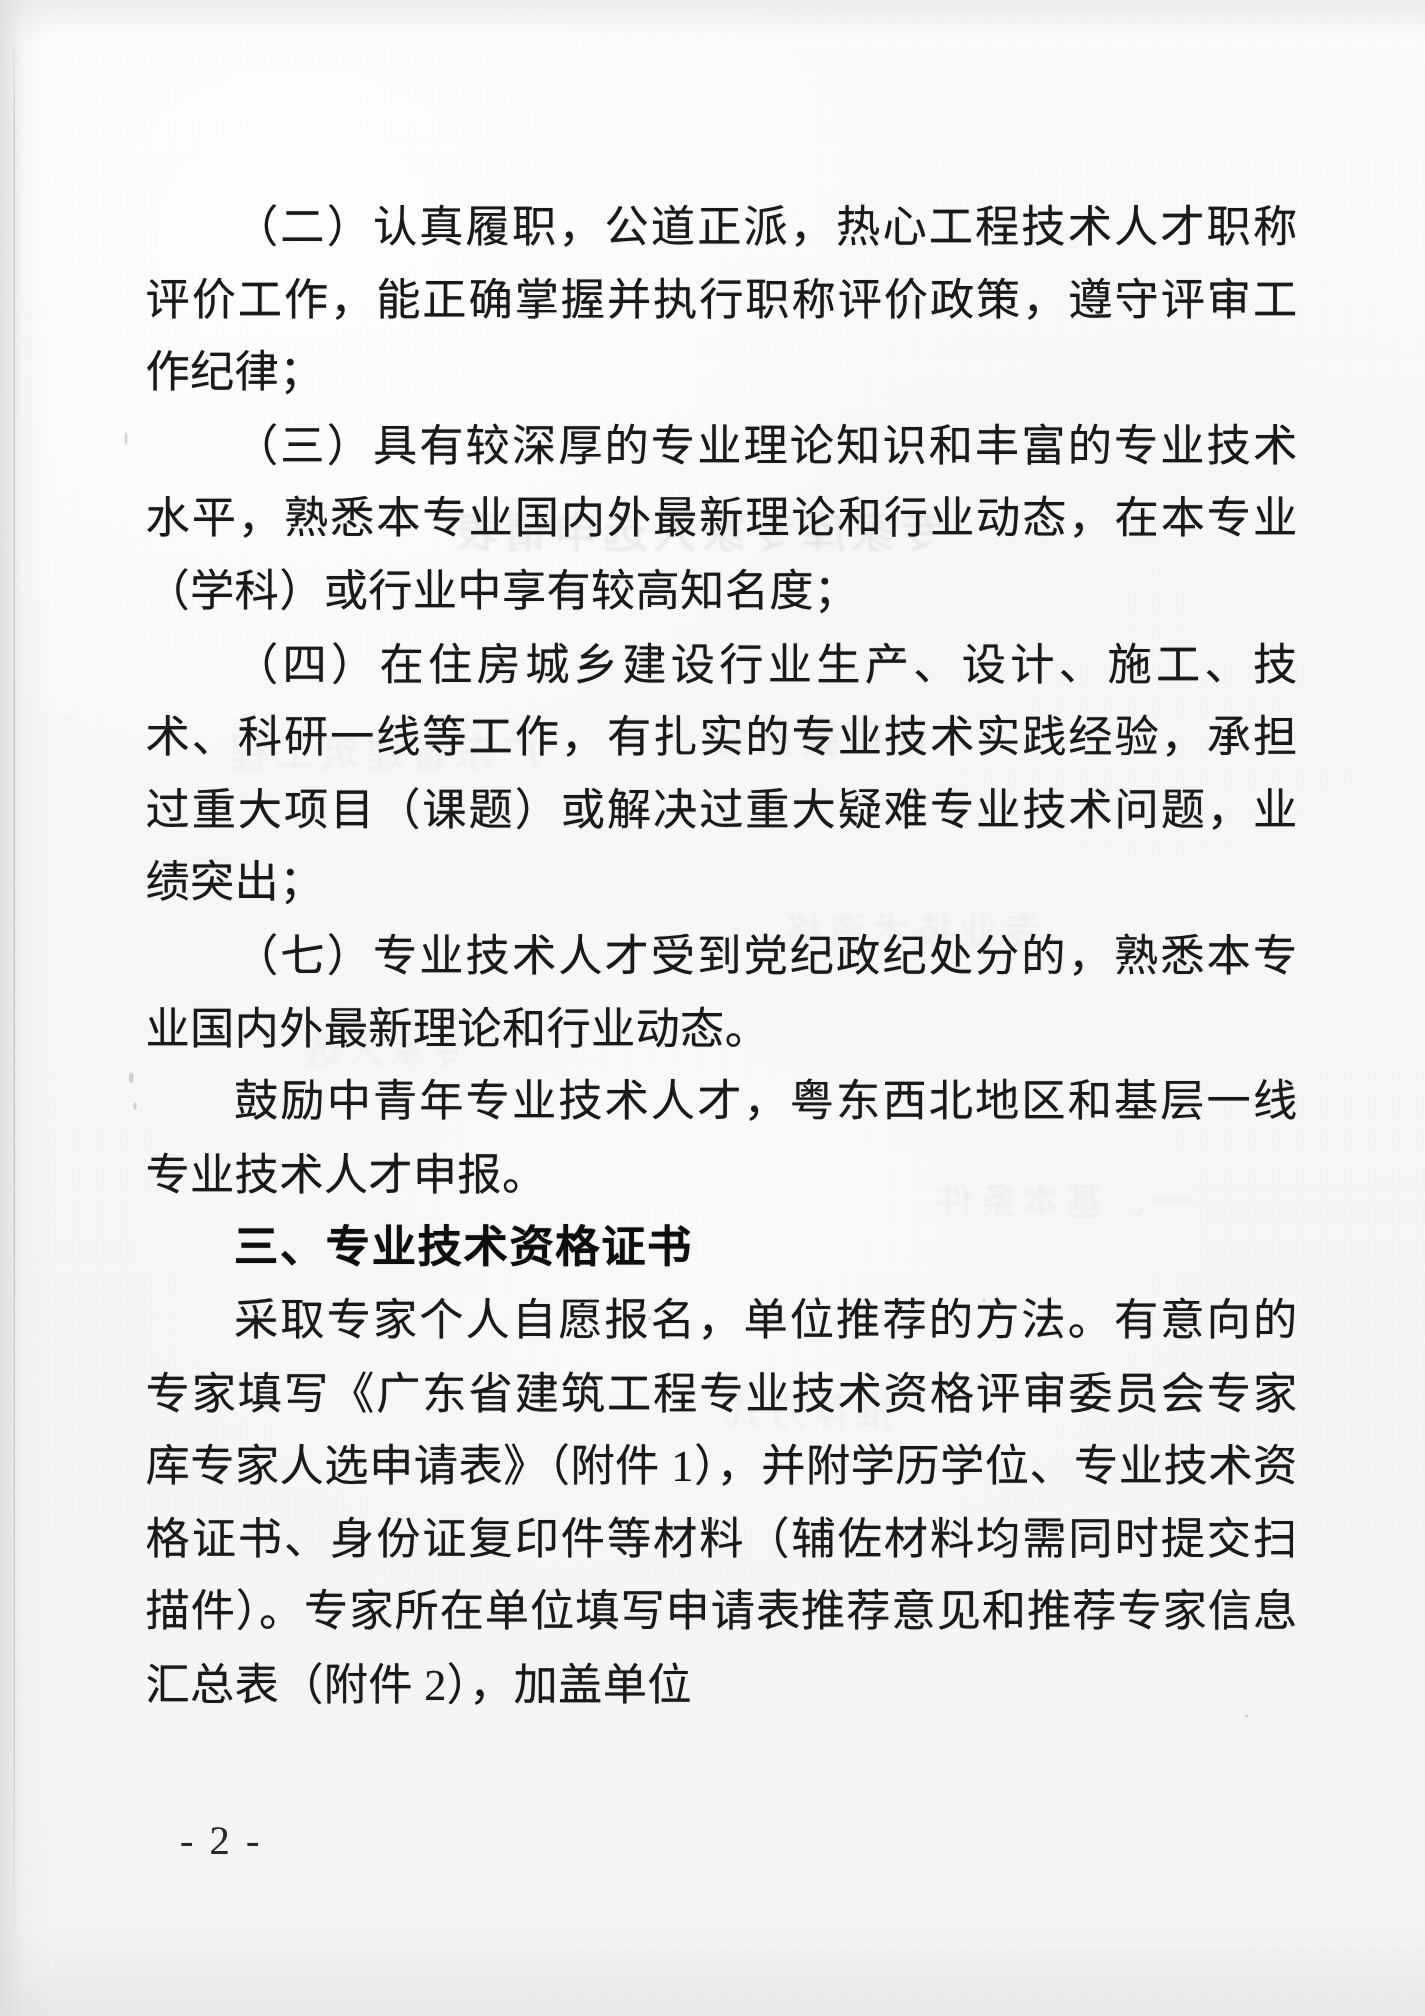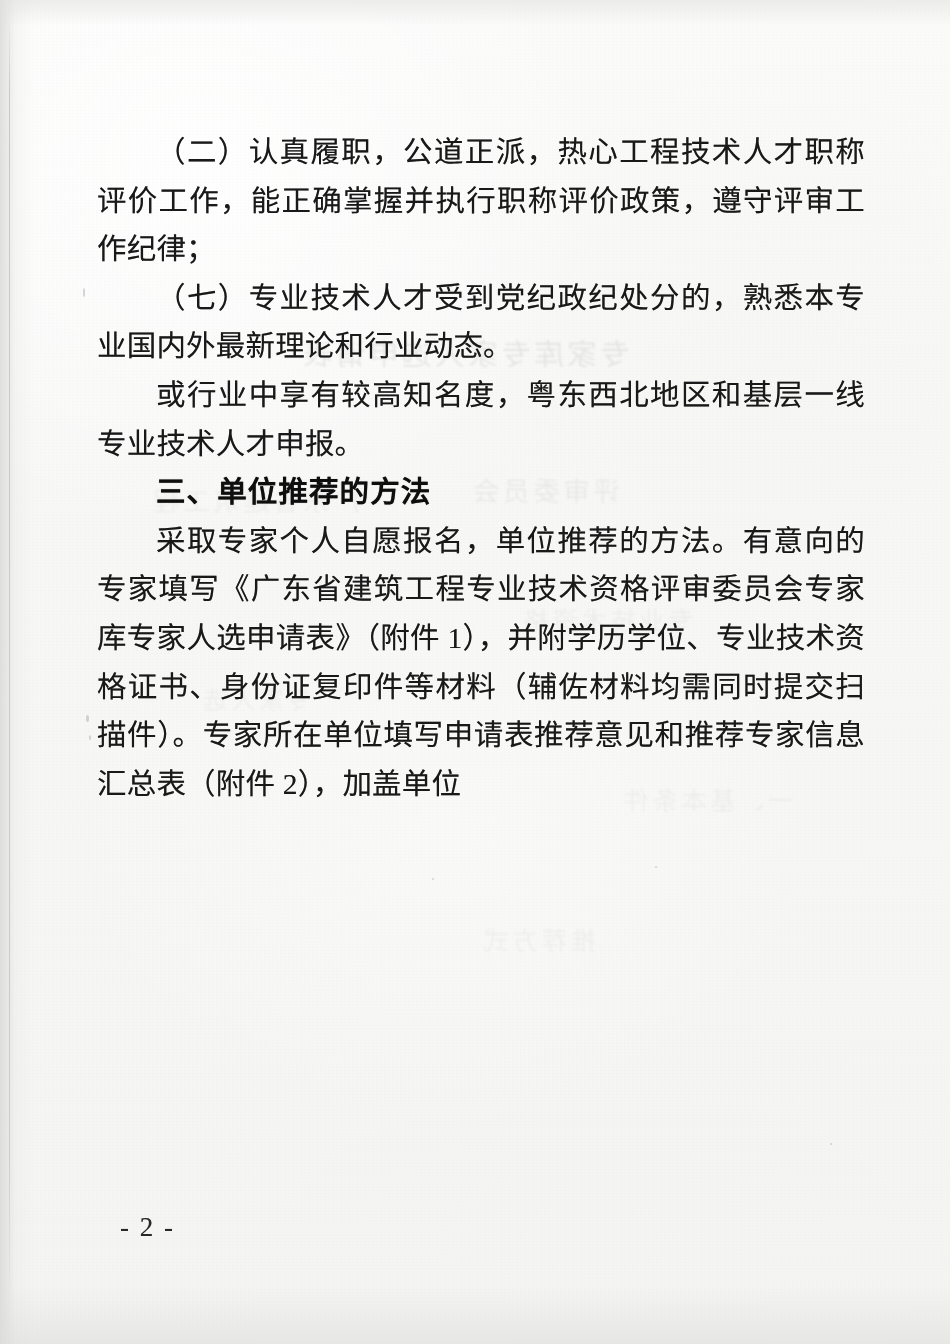--- a/index.html
+++ b/index.html
@@ -194,29 +194,31 @@
     <div class="ghost-line ghost-faint" style="left:620px; top:780px; font-size:26px;">一、基本条件</div>
     <div class="ghost-line ghost-faint" style="left:480px; top:920px; font-size:26px;">推荐方式</div>
     <div class="ghost-line ghost-faint" style="left:200px; top:680px; font-size:25px;">专家人选</div>
   </div>
 
   <div class="content">
     <div class="textblock">
 
       <p class="para">（二）认真履职，公道正派，热心工程技术人才职称评价工作，能正确掌握并执行职称评价政策，遵守评审工作纪律；</p>
 
-
+      <p class="para">（三）具有较深厚的专业理论知识和丰富的专业技术水平，熟悉本专业国内外最新理论和行业动态，在本专业（学科）或行业中享有较高知名度；</p>
+
+      <p class="para">（四）在住房城乡建设行业生产、设计、施工、技术、科研一线等工作，有扎实的专业技术实践经验，承担过重大项目（课题）或解决过重大疑难专业技术问题，业绩突出；</p>
 
 
 
       <p class="para">（七）专业技术人才受到党纪政纪处分的，熟悉本专业国内外最新理论和行业动态。</p>
 
-      <p class="para">或行业中享有较高知名度，粤东西北地区和基层一线专业技术人才申报。</p>
-
-      <p class="heading">三、单位推荐的方法</p>
+      <p class="para">鼓励中青年专业技术人才，粤东西北地区和基层一线专业技术人才申报。</p>
+
+      <p class="heading">三、专业技术资格证书</p>
 
       <p class="para">采取专家个人自愿报名，单位推荐的方法。有意向的专家填写《广东省建筑工程专业技术资格评审委员会专家库专家人选申请表》（附件 1），并附学历学位、专业技术资格证书、身份证复印件等材料（辅佐材料均需同时提交扫描件）。专家所在单位填写申请表推荐意见和推荐专家信息汇总表（附件 2），加盖单位</p>
 
     </div>
 
     <div class="page-number">- 2 -</div>
   </div>
 
   <div class="scan-edge-left"></div>
   <div class="scan-edge-left-line"></div>

